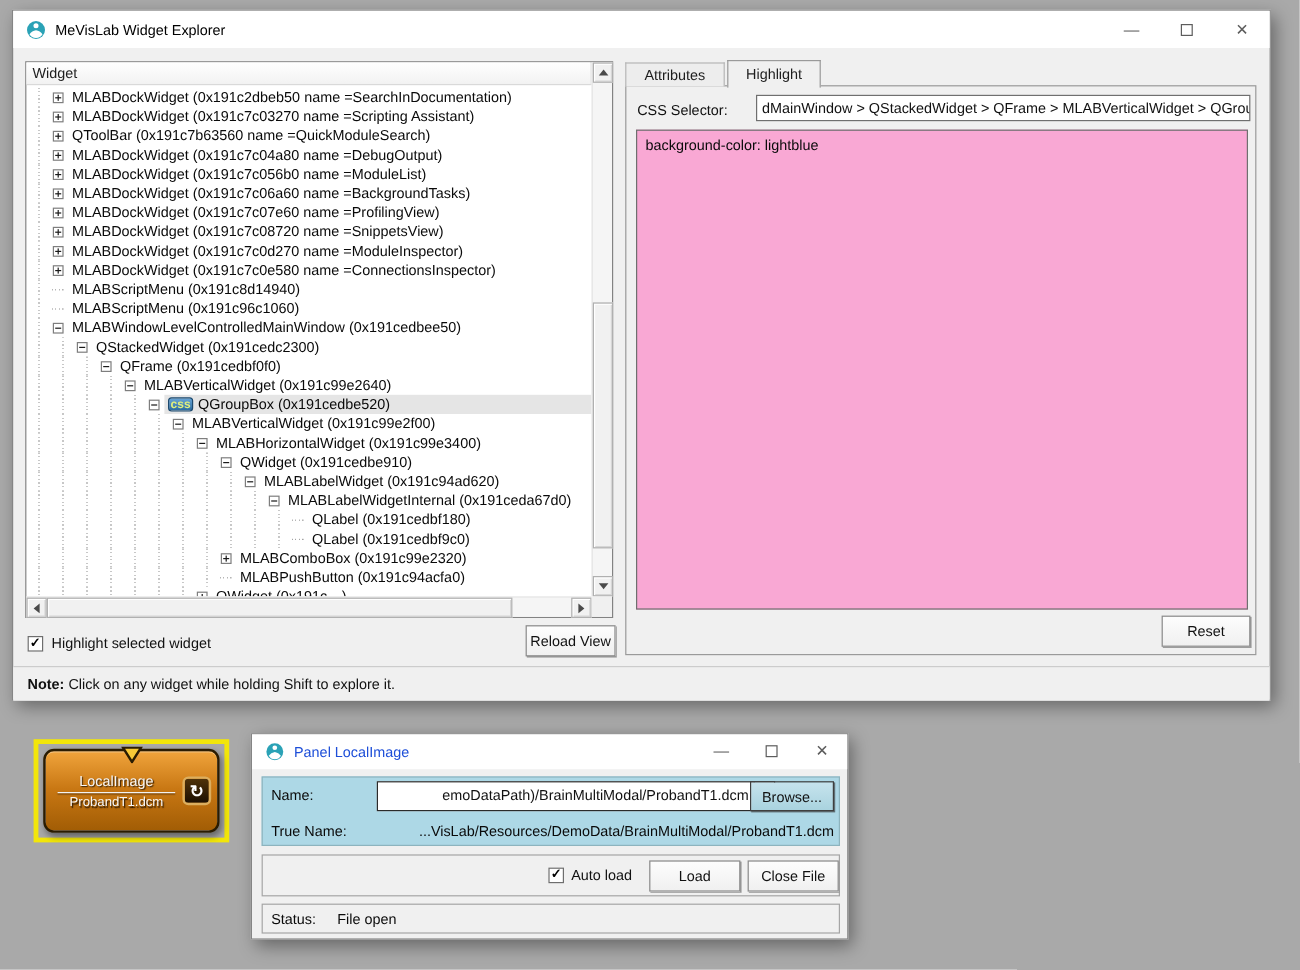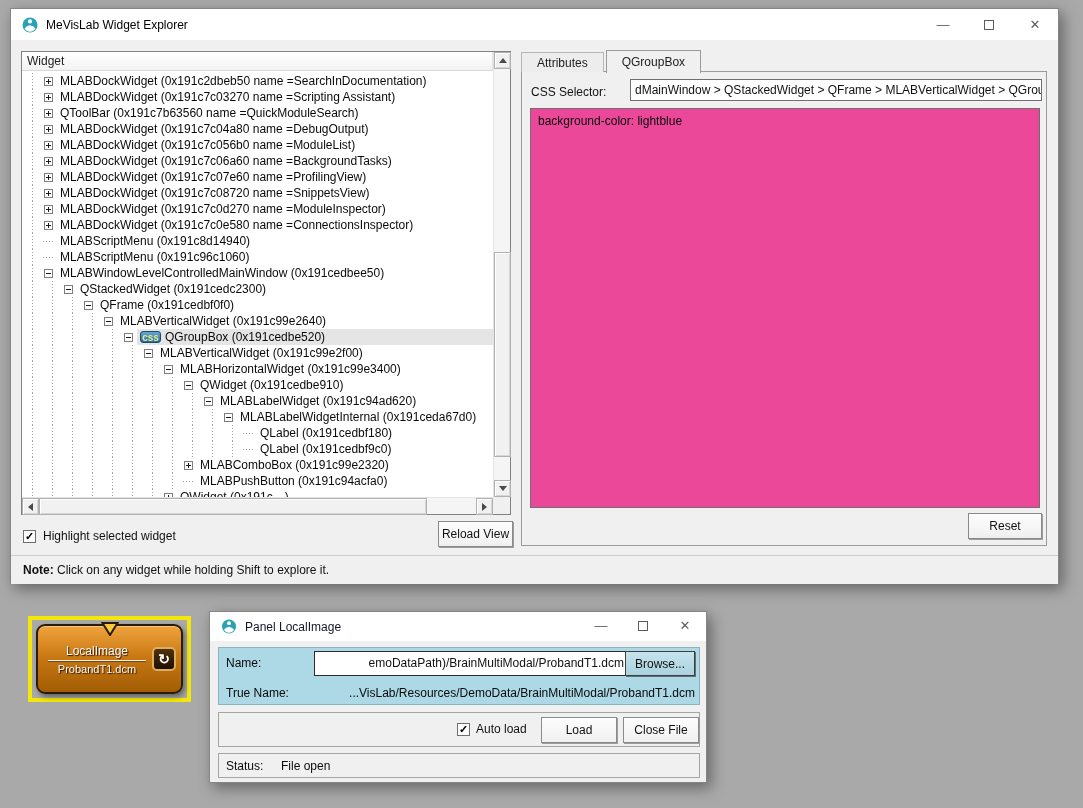--- a/index.html
+++ b/index.html
@@ -71,21 +71,21 @@
 
   
   .tabbar { position:absolute; left:510px; top:40px; height:23px; display:flex; align-items:flex-end; z-index:2; }
   .tab { height:20px; padding:0 15px; display:flex; align-items:center; background:#ededed;
          border:1px solid #b6b6b6; border-bottom:none; margin-right:2px; color:#1d1d1d; }
   .tab.active { height:23px; background:#f0f0f0; border-color:#9a9a9a; margin-bottom:-1px; }
   .tabpanel { position:absolute; left:510px; top:62px; width:526px; height:475px; background:#f0f0f0; border:1px solid #9a9a9a; }
   .cssselLabel { position:absolute; left:9px; top:13px; color:#111; }
   .csssel { position:absolute; left:108px; top:7px; width:412px; height:22px; background:#fff; border:1px solid #6f6f6f;
             line-height:20px; padding:0 4px; white-space:nowrap; overflow:hidden; text-align:right; }
-  .sheet { position:absolute; left:8px; top:36px; width:510px; height:400px; background:#ec4899; border:1px solid #6f6f6f;
+  .sheet { position:absolute; left:8px; top:36px; width:510px; height:400px; background:#f9a8d4; border:1px solid #6f6f6f;
            padding:5px 7px; color:#0a0a0a; }
   #resetBtn { left:446px; top:441px; width:74px; height:26px; }
 
   
   .nodesel { position:absolute; left:28px; top:616px; width:163px; height:86px; border:4px solid #f2e60a; }
   .node { position:absolute; inset:4px; border:2px solid #2a1c02; border-radius:9px;
           background:linear-gradient(#f0a43c,#c87713 48%,#a25d05);
           box-shadow:inset 0 1px 0 rgba(255,255,255,.35), 2px 3px 5px rgba(0,0,0,.40);
           display:flex; align-items:center; padding:3px 5px 3px 7px; }
   .ntri { position:absolute; top:-4px; left:50%; margin-left:-9px; width:18px; height:14px; }
@@ -494,21 +494,21 @@
   <label class="hlrow">
     <span class="cb">✓</span>
     <span>Highlight selected widget</span>
   </label>
   <button class="btn" id="reloadBtn">Reload View</button>
 
   <div class="notebar"><b>Note:</b><span> Click on any widget while holding Shift to explore it.</span></div>
 
   <div class="tabbar">
     <div class="tab">Attributes</div>
-    <div class="tab active">QGroupBox</div>
+    <div class="tab active">Highlight</div>
   </div>
   <div class="tabpanel">
     <span class="cssselLabel">CSS Selector:</span>
     <div class="csssel">dMainWindow &gt; QStackedWidget &gt; QFrame &gt; MLABVerticalWidget &gt; QGroupBox</div>
     <div class="sheet">background-color: lightblue</div>
     <button class="btn" id="resetBtn">Reset</button>
   </div>
 </div>
 
 <div class="nodesel">
@@ -525,21 +525,21 @@
   </div>
 </div>
 
 <div class="win" id="dialog">
   <div class="titlebar">
     <svg class="logo" style="width:15px;height:15px;" viewBox="0 0 16 16">
       <circle cx="8" cy="8" r="7.5" fill="#2aa2b6"></circle>
       <circle cx="8" cy="4.4" r="2.1" fill="#ffffff"></circle>
       <path d="M2.6 11.5 A6.2 6.2 0 0 0 13.4 11.5 A7.5 7.5 0 0 0 8 8.2 A7.5 7.5 0 0 0 2.6 11.5 Z" fill="#ffffff"></path>
     </svg>
-    <span class="title" style="color:#0f172a;">Panel LocalImage</span>
+    <span class="title" style="color:#1d4ed8;">Panel LocalImage</span>
     <div class="wc">
       <span class="wcbtn">—</span>
       <span class="wcbtn">
           <span class="maxbox"></span>
         </span>
       <span class="wcbtn">✕</span>
     </div>
   </div>
 
   <div class="gb blue">

